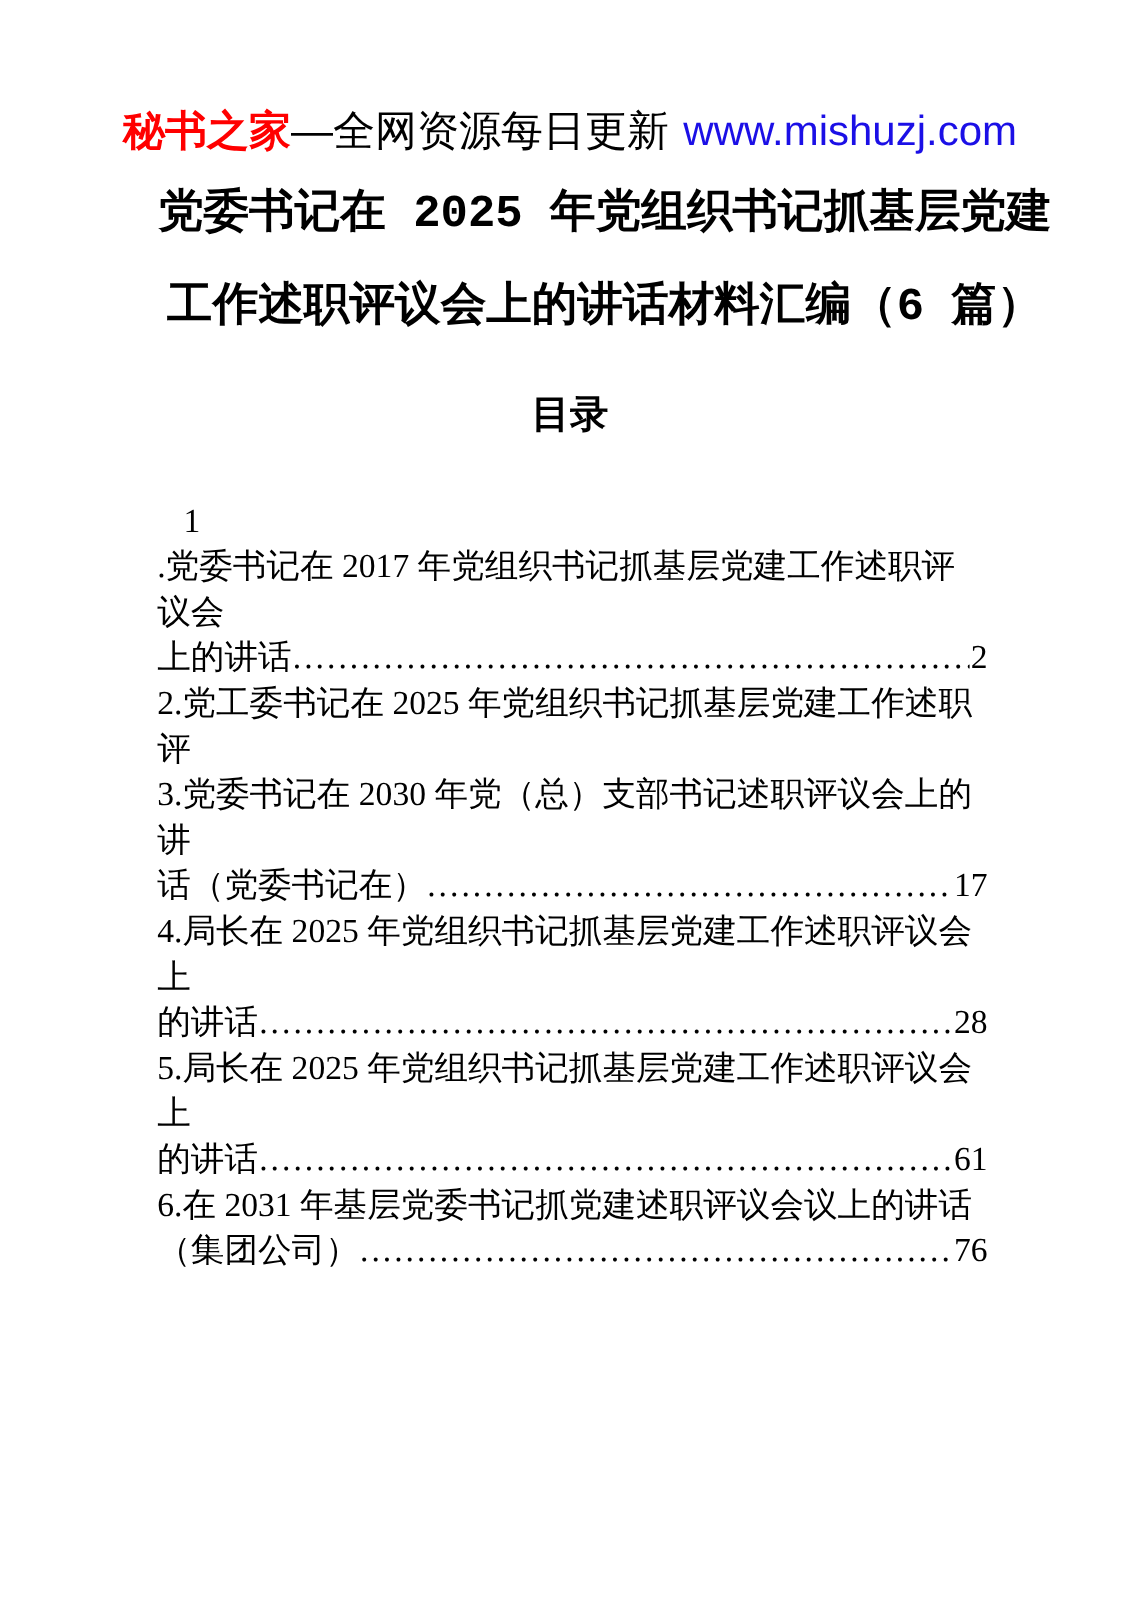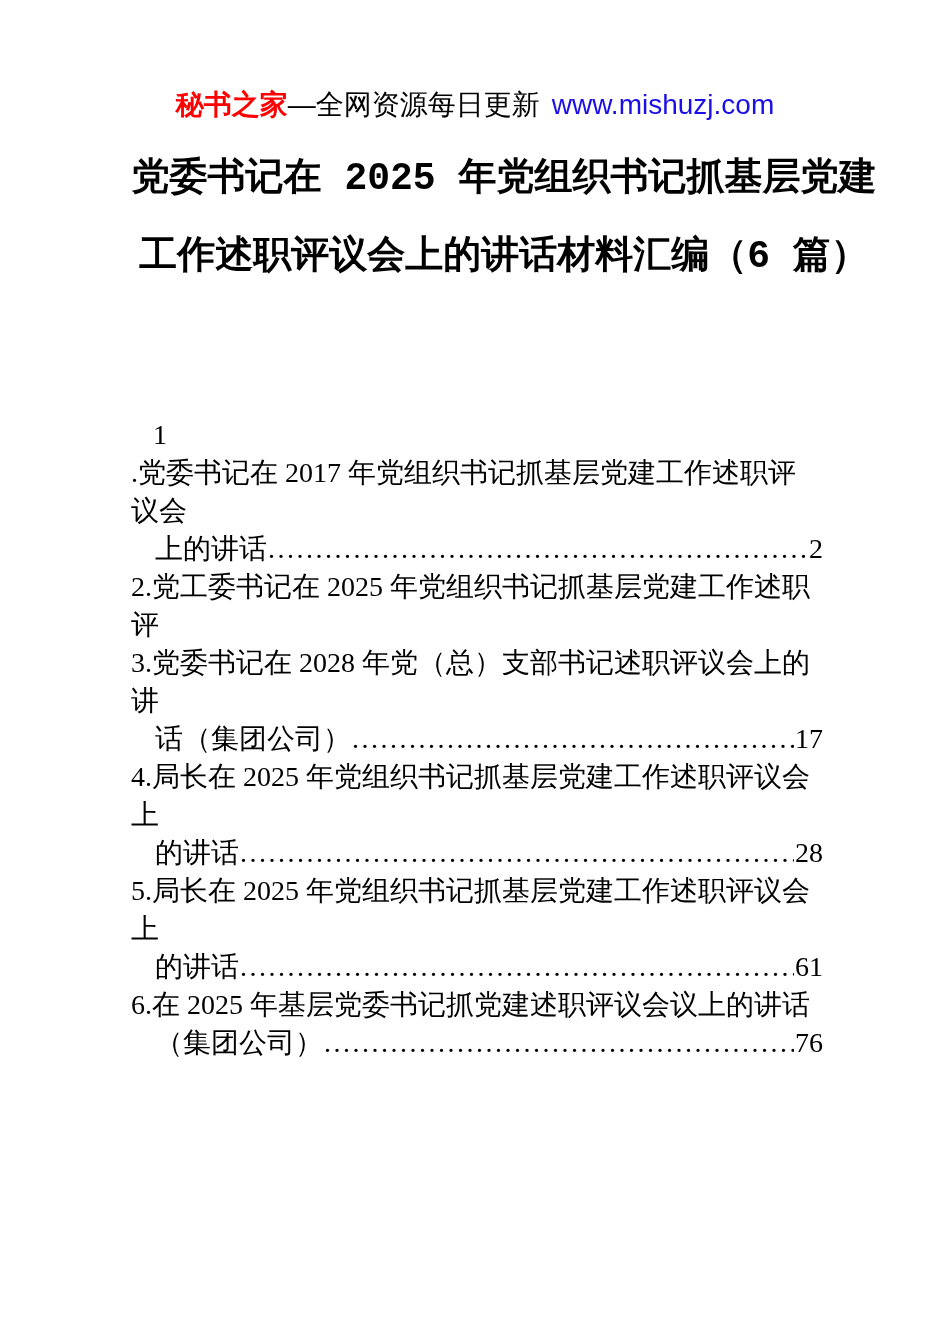--- a/index.html
+++ b/index.html
@@ -18,21 +18,21 @@
     background: #ffffff;
     overflow: hidden;
   }
   
   .doc-header {
     position: absolute;
     top: 86px;
     left: 0;
     width: 100%;
     text-align: center;
-    font-size: 28px;
+    font-size: 35px;
     font-family: "Liberation Sans", sans-serif;
     white-space: nowrap;
   }
   .brand {
     color: #ff0000;
     font-weight: bold;
   }
   .tagline {
     color: #000000;
   }
@@ -72,21 +72,20 @@
     left: 131px;
     width: 692px;
     font-size: 28px;
     line-height: 38px;
   }
   .toc-entry { display: block; }
   .num-line { padding-left: 22px; }
   .entry-line2 {
     display: flex;
     align-items: flex-start;
-    margin-left: 24px;
   }
   .line2-text { white-space: nowrap; }
   .dot-leader {
     flex: 1;
     overflow: hidden;
     white-space: nowrap;
     letter-spacing: 2.5px;
     margin-left: 1px;
     margin-right: 1px;
   }
@@ -102,42 +101,43 @@
 
   <div class="doc-header">
     <span class="brand">秘书之家</span><span class="tagline">—全网资源每日更新</span><span class="site-url">www.mishuzj.com</span>
   </div>
 
   <div class="doc-title">
     <div>党委书记在 2025 年党组织书记抓基层党建</div>
     <div>工作述职评议会上的讲话材料汇编（6 篇）</div>
   </div>
 
+  <div class="toc-heading">目录</div>
 
   <div class="toc-list">
   <div class="toc-entry">
     <div class="num-line">1</div>
     <div class="entry-line1">.党委书记在 2017 年党组织书记抓基层党建工作述职评议会</div>
     <div class="entry-line2">
       <span class="line2-text">上的讲话</span>
       <span class="dot-leader"></span>
       <span class="page-num">2</span>
     </div>
   </div>
 
   <div class="toc-entry">
 
     <div class="entry-line1">2.党工委书记在 2025 年党组织书记抓基层党建工作述职评</div>
   </div>
 
   <div class="toc-entry">
 
-    <div class="entry-line1">3.党委书记在 2028 年党（总）支部书记述职评议会上的讲</div>
+    <div class="entry-line1">3.党委书记在 2030 年党（总）支部书记述职评议会上的讲</div>
     <div class="entry-line2">
-      <span class="line2-text">话（集团公司）</span>
+      <span class="line2-text">话（党委书记在）</span>
       <span class="dot-leader"></span>
       <span class="page-num">17</span>
     </div>
   </div>
 
   <div class="toc-entry">
 
     <div class="entry-line1">4.局长在 2025 年党组织书记抓基层党建工作述职评议会上</div>
     <div class="entry-line2">
       <span class="line2-text">的讲话</span>
@@ -151,21 +151,21 @@
     <div class="entry-line1">5.局长在 2025 年党组织书记抓基层党建工作述职评议会上</div>
     <div class="entry-line2">
       <span class="line2-text">的讲话</span>
       <span class="dot-leader"></span>
       <span class="page-num">61</span>
     </div>
   </div>
 
   <div class="toc-entry">
 
-    <div class="entry-line1">6.在 2025 年基层党委书记抓党建述职评议会议上的讲话</div>
+    <div class="entry-line1">6.在 2031 年基层党委书记抓党建述职评议会议上的讲话</div>
     <div class="entry-line2">
       <span class="line2-text">（集团公司）</span>
       <span class="dot-leader"></span>
       <span class="page-num">76</span>
     </div>
   </div>
 </div>
 
 </div>
 

